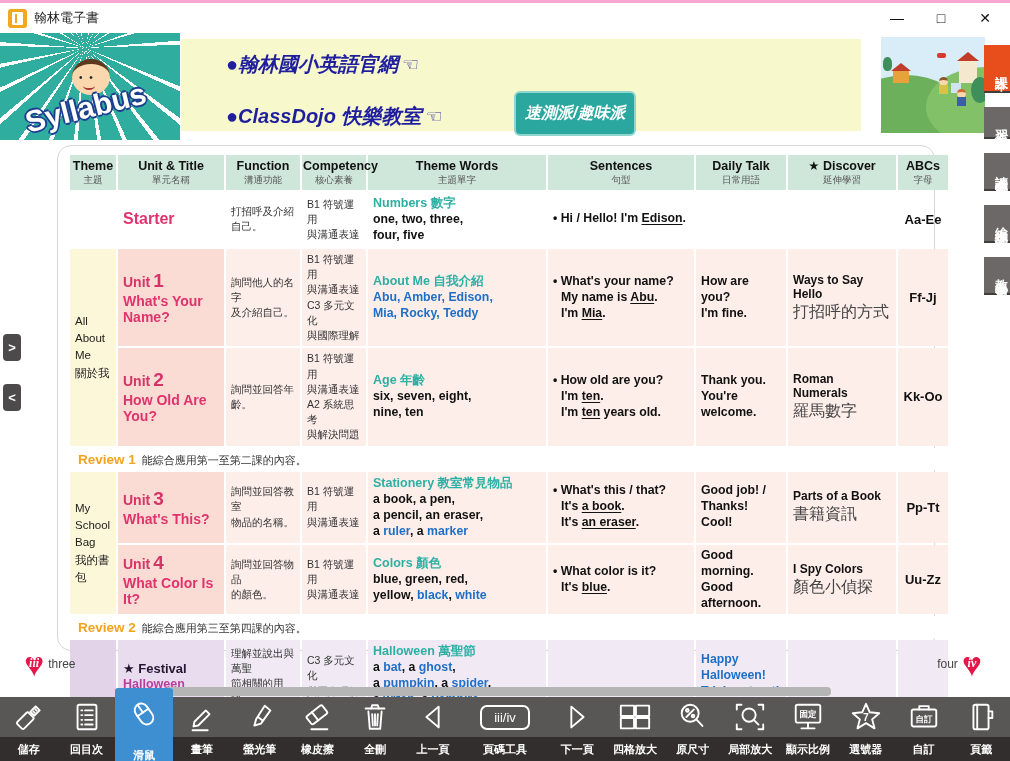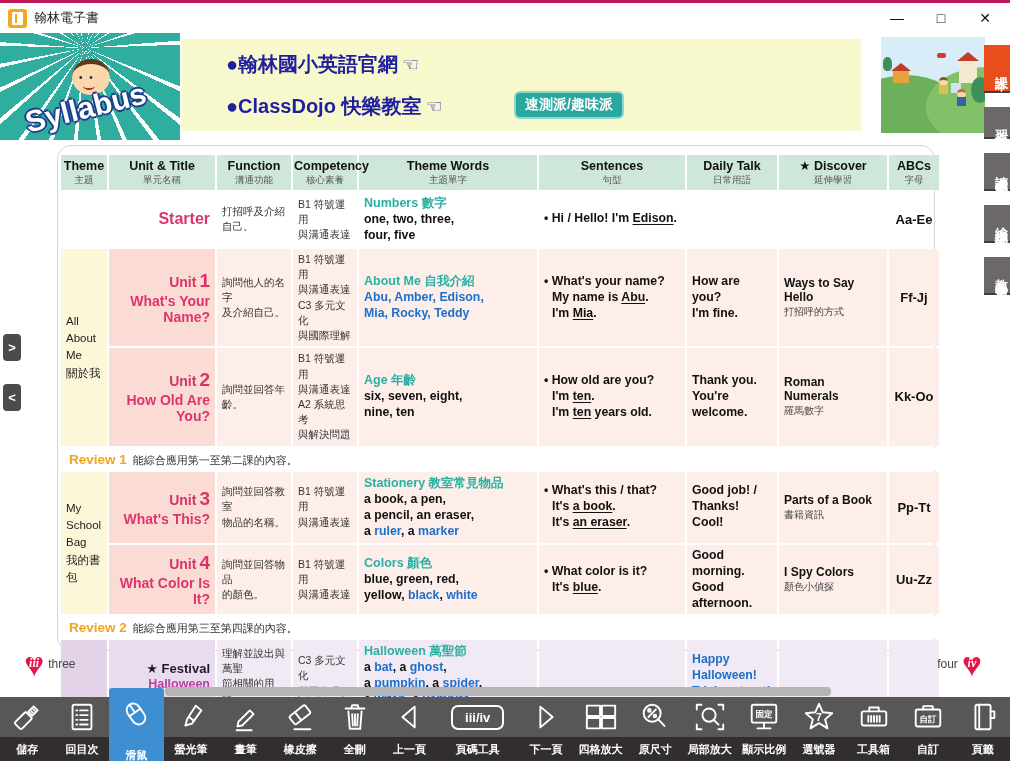--- a/index.html
+++ b/index.html
@@ -1,21 +1,21 @@
 <!DOCTYPE html>
 <html><head>
 <meta charset="utf-8">
 <style>
   * { box-sizing: border-box; margin: 0; padding: 0; }
   html,body { width:1010px; height:761px; }
   body {
     font-family: "Liberation Sans", "DejaVu Sans", sans-serif;
     background:#fff; overflow:hidden; position:relative;
   }
-  .app { position:absolute; inset:0; border-top:3px solid #be185d; background:#fff; }
+  .app { position:absolute; inset:0; border-top:3px solid #f9a8d4; background:#fff; }
 
   
   .titlebar { position:absolute; left:0; top:0; right:0; height:30px; background:#fff; display:flex; align-items:center; padding:0 8px; }
   .app-icon { width:19px; height:19px; background:#f2a71f; border-radius:3px; margin-right:7px; position:relative; }
   .app-icon::before { content:""; position:absolute; left:4px; top:3px; right:4px; bottom:3px; background:#fff; border-radius:1px; }
   .app-icon::after { content:""; position:absolute; left:7px; top:5px; width:5px; height:9px; border-left:2px solid #f2a71f; }
   .app-title { font-size:13px; color:#222; }
   .win-controls { margin-left:auto; display:flex; gap:26px; padding-right:8px; }
   .win-btn { font-size:14px; color:#111; width:18px; text-align:center; cursor:default; }
 
@@ -23,25 +23,25 @@
   .header-band { position:absolute; left:0; top:30px; width:985px; height:110px; background:#fff; }
   .logo-wrap { position:absolute; left:0; top:0; width:180px; height:107px; overflow:hidden; }
   .logo-shell { position:absolute; left:-90px; top:-110px; width:350px; height:250px; border-radius:50%;
     background:repeating-conic-gradient(from 100deg at 50% 50%, #2fae9f 0deg 12deg, #ffffff 12deg 14.5deg); }
   .logo-face { position:absolute; left:72px; top:26px; width:38px; height:36px; background:#fbd7ae; border-radius:50%; border-top:5px solid #5d3a1d; }
   .logo-face::before { content:"• •"; position:absolute; left:7px; top:8px; font-size:10px; color:#222; letter-spacing:2px; }
   .logo-face::after { content:""; position:absolute; left:11px; bottom:5px; width:12px; height:6px; border-bottom:2px solid #a33; border-radius:50%; }
   .logo-text { position:absolute; left:24px; top:58px; transform:rotate(-14deg); color:#fff; font-size:30px; font-weight:800;
     text-shadow:-2px 0 #1d3f8f, 2px 0 #1d3f8f, 0 -2px #1d3f8f, 0 2px #1d3f8f, 1px 1px #1d3f8f, -1px -1px #1d3f8f; }
 
-  .banner { position:absolute; left:181px; top:6px; width:680px; height:92px; background:#f8f8cd; }
+  .banner { position:absolute; left:181px; top:6px; width:680px; height:92px; background:#f8f8cd;font-style:italic; }
   .b-link { position:absolute; color:#1f1f9e; font-weight:700; font-size:20px; white-space:nowrap; cursor:pointer; text-decoration:none; }
   .hand { font-size:19px; font-weight:400; margin-left:4px; }
-  .quiz-btn { position:absolute; left:333px; top:52px; background:#2aa79f; color:#fff; font-weight:700; font-size:14px;
-    padding:3px 9px; border-radius:6px; border:2px solid #8fd6cf; cursor:pointer; }
+  .quiz-btn { position:absolute; left:333px; top:52px; background:#2aa79f; color:#fff; font-weight:700; font-size:16px;
+    padding:10px 9px; border-radius:6px; border:2px solid #8fd6cf; cursor:pointer; }
 
   .scene { position:absolute; left:881px; top:4px; width:104px; height:96px; background:linear-gradient(#d9edf8 0 45%, #eef8fd); overflow:hidden; }
   .hill1 { position:absolute; left:-30px; top:38px; width:110px; height:70px; background:#6db05b; border-radius:50%; }
   .hill2 { position:absolute; left:45px; top:30px; width:120px; height:80px; background:#82c167; border-radius:50%; }
   .house1 { position:absolute; left:12px; top:34px; width:16px; height:12px; background:#e8a23c; }
   .house1::before { content:""; position:absolute; left:-2px; top:-8px; border-left:10px solid transparent; border-right:10px solid transparent; border-bottom:8px solid #c23c2a; }
   .house2 { position:absolute; left:78px; top:24px; width:18px; height:22px; background:#f4e9cf; }
   .house2::before { content:""; position:absolute; left:-2px; top:-9px; border-left:11px solid transparent; border-right:11px solid transparent; border-bottom:9px solid #c23c2a; }
   .house3 { position:absolute; left:70px; top:46px; width:10px; height:10px; background:#cfe3f2; }
   .car { position:absolute; left:56px; top:16px; width:9px; height:5px; background:#d6392e; border-radius:2px; }
@@ -58,46 +58,46 @@
   .side-tab { writing-mode:vertical-rl; text-orientation:upright; background:#6d6868; color:#fff; font-size:13px; font-weight:700;
     padding:12px 0; text-align:center; width:26px; letter-spacing:3px; cursor:pointer; border-bottom:2px solid #413d3d; }
   .side-tab.active { background:#e84e1b; padding:20px 0; }
 
   
   .ltoggle { position:absolute; left:3px; width:18px; height:27px; background:#4c4a4a; color:#fff; border-radius:4px;
     font-size:13px; font-weight:800; display:flex; align-items:center; justify-content:center; cursor:pointer; }
   .ltoggle.t1 { top:331px; } .ltoggle.t2 { top:381px; }
 
   
-  .card { position:absolute; left:57px; top:142px; width:878px; height:506px; background:#fff; border:1px solid #d6d6d6; border-radius:14px; padding:7px 1px 4px; }
+  .card { position:absolute; left:57px; top:142px; width:878px; height:506px; background:#fff; border:1px solid #d6d6d6; border-radius:14px; padding:7px 10px 4px; }
   table.syl { border-collapse:separate; border-spacing:2px; width:862px; margin:0 auto; table-layout:fixed; }
   th { background:#cfe6db; vertical-align:middle; padding:3px 1px; font-weight:400; }
   .h-en { font-size:12.5px; font-weight:700; color:#111; }
   .h-zh { font-size:9.5px; color:#555; margin-top:1px; }
   td.cell { vertical-align:middle; padding:3px 5px; }
   .bg-p  { background:#fdeeea; }
   .bg-pt { background:#fbdcd5; }
   .bg-y  { background:#fdf7d9; }
   .bg-v  { background:#f1eaf4; }
   .bg-vt { background:#e9dcee; }
   .bg-vth{ background:#e2d3e9; }
   .pre { white-space:pre-line; }
   .fn, .comp { font-size:10.5px; color:#333; line-height:1.45; }
   .theme-cell { font-size:11.5px; color:#222; line-height:1.5; }
-  .t-center { text-align:right; }
+  .t-center { text-align:left; }
   .starter-t { color:#e0336e; font-weight:800; font-size:16px; }
   .u-w { color:#d63368; font-weight:800; font-size:14px; }
   .u-n { color:#d63368; font-weight:800; font-size:19px; margin-left:3px; }
   .u-t { color:#e0336e; font-weight:800; font-size:14px; margin-top:1px; }
   .tw-t { color:#2cb0a3; font-weight:700; font-size:12.5px; }
   .tw-l, .sen, .dt { font-size:12.3px; font-weight:700; color:#111; line-height:1.3; }
   .sen { font-weight:600; }
   .dt { font-weight:600; }
   .dis-en { font-size:12px; font-weight:600; color:#111; }
-  .dis-zh { font-size:10px; color:#444; margin-top:1px; }
+  .dis-zh { font-size:16px; color:#444; margin-top:1px; }
   .abc { font-size:13px; font-weight:800; color:#111; text-align:center; }
   .ind { padding-left:8px; }
   .u { text-decoration:underline; text-underline-offset:2px; }
   .c-blue { color:#1e6fc8; }
   .f-star-line { font-weight:800; font-size:13px; color:#241733; }
   .f-title { color:#b93f9e; font-weight:800; font-size:12.5px; margin-top:1px; }
   .band { background:#fff; padding:2px 8px; }
   .band-label { color:#f2a41c; font-weight:800; font-size:13.5px; margin-right:6px; }
   .band-text { font-size:11px; color:#333; }
 
@@ -112,21 +112,21 @@
   .scrollbar-thumb { width:100%; height:100%; background:#b5b5b5; border-radius:4px; }
 
   
   .toolbar { position:absolute; left:0; right:0; bottom:0; height:64px; background:#595656; display:flex; align-items:stretch; }
   .tb-item { flex:1 1 0; display:flex; flex-direction:column; align-items:center; justify-content:flex-start; cursor:pointer; position:relative; }
   .tb-item .ic { height:40px; display:flex; align-items:center; justify-content:center; }
   .tb-label { width:100%; height:24px; line-height:24px; background:#332e2e; color:#fff; font-size:11px; font-weight:700; text-align:center; white-space:nowrap; }
   .tb-item.active { background:#3e8ed2; margin-top:-9px; padding-top:9px; border-radius:3px 3px 0 0; z-index:2;gap:12px; }
   .tb-item.active .tb-label { background:#3e8ed2; }
   .tb-item.wide { flex:1.5 1 0; }
-  .pagebox { border:2px solid #fff; border-radius:7px; color:#fff; font-size:13px; font-weight:700; padding:3px 12px; white-space:nowrap; }
+  .pagebox { border:2px solid #fff; border-radius:7px; color:#fff; font-size:13px; font-weight:400; padding:3px 12px; white-space:nowrap; }
   svg.tbi { stroke:#fff; fill:none; stroke-width:2; stroke-linecap:round; stroke-linejoin:round; }
   svg.tbi text { stroke:none; fill:#fff; font-weight:700; }
 </style>
 </head>
 <body>
 
 <div class="app">
 
   <div class="titlebar">
     <span class="app-icon"></span>
@@ -140,21 +140,21 @@
 
   <div class="header-band">
     <div class="logo-wrap">
       <div class="logo-shell"></div>
       <div class="logo-face"></div>
       <div class="logo-text">Syllabus</div>
     </div>
 
     <div class="banner">
       <a class="b-link" style="left:45px; top:12px;"><span>●翰林國小英語官網</span><span class="hand">☜</span></a>
-      <a class="b-link" style="left:45px; top:54px;"><span>●ClassDojo 快樂教室</span><span class="hand">☜</span></a>
+      <a class="b-link" style="left:45px; top:64px;"><span>●ClassDojo 快樂教室</span><span class="hand">☜</span></a>
       <span class="quiz-btn">速測派/趣味派</span>
     </div>
 
     <div class="scene">
       <div class="car"></div>
       <div class="hill1"></div>
       <div class="hill2"></div>
       <div class="tree"></div>
       <div class="house1"></div>
       <div class="house2"></div>
@@ -500,34 +500,34 @@
               <line x1="11" y1="16" x2="25" y2="16"></line>
               <line x1="18" y1="6" x2="18" y2="16"></line>
             </g>
           </svg>
         </span>
         <div class="tb-label">滑鼠</div>
       </div>
       <div class="tb-item">
         <span class="ic">
           <svg class="tbi" width="34" height="34" viewBox="0 0 36 36">
+            <path d="M10 23 L22 11 L26 15 L14 27 L9 28 Z"></path>
+            <line x1="8" y1="32" x2="24" y2="32"></line>
+          </svg>
+        </span>
+        <div class="tb-label">畫筆</div>
+      </div>
+      <div class="tb-item">
+        <span class="ic">
+          <svg class="tbi" width="34" height="34" viewBox="0 0 36 36">
             <path d="M23 6 L29 11 L19 25 L12 27 L14 20 Z"></path>
             <line x1="16" y1="18" x2="21" y2="22"></line>
           </svg>
         </span>
         <div class="tb-label">螢光筆</div>
-      </div>
-      <div class="tb-item">
-        <span class="ic">
-          <svg class="tbi" width="34" height="34" viewBox="0 0 36 36">
-            <path d="M10 23 L22 11 L26 15 L14 27 L9 28 Z"></path>
-            <line x1="8" y1="32" x2="24" y2="32"></line>
-          </svg>
-        </span>
-        <div class="tb-label">畫筆</div>
       </div>
       <div class="tb-item">
         <span class="ic">
           <svg class="tbi" width="34" height="34" viewBox="0 0 36 36">
             <g transform="rotate(-38 18 15)">
               <rect x="7" y="10" width="21" height="11" rx="2"></rect>
               <line x1="15" y1="10" x2="15" y2="21"></line>
             </g>
             <line x1="12" y1="31" x2="29" y2="31"></line>
           </svg>
@@ -621,34 +621,20 @@
           <svg class="tbi" width="34" height="34" viewBox="0 0 36 36">
             <path d="M18 4 L22 13 L32 14 L24.5 20.5 L27 30 L18 24.5 L9 30 L11.5 20.5 L4 14 L14 13 Z"></path>
             <text x="18" y="22" text-anchor="middle" font-size="11">7</text>
           </svg>
         </span>
         <div class="tb-label">選號器</div>
       </div>
       <div class="tb-item">
         <span class="ic">
           <svg class="tbi" width="34" height="34" viewBox="0 0 36 36">
-            <rect x="5" y="12" width="26" height="15" rx="2"></rect>
-            <path d="M13 12 L13 8 L23 8 L23 12"></path>
-            <line x1="12" y1="17" x2="12" y2="23"></line>
-            <line x1="15" y1="17" x2="15" y2="23"></line>
-            <line x1="18" y1="17" x2="18" y2="23"></line>
-            <line x1="21" y1="17" x2="21" y2="23"></line>
-            <line x1="24" y1="17" x2="24" y2="23"></line>
-          </svg>
-        </span>
-        <div class="tb-label">工具箱</div>
-      </div>
-      <div class="tb-item">
-        <span class="ic">
-          <svg class="tbi" width="34" height="34" viewBox="0 0 36 36">
             <rect x="5" y="10" width="26" height="18" rx="2"></rect>
             <path d="M13 10 L13 6.5 L23 6.5 L23 10"></path>
             <text x="18" y="23" text-anchor="middle" font-size="9">自訂</text>
           </svg>
         </span>
         <div class="tb-label">自訂</div>
       </div>
       <div class="tb-item">
         <span class="ic">
           <svg class="tbi" width="34" height="34" viewBox="0 0 36 36">

